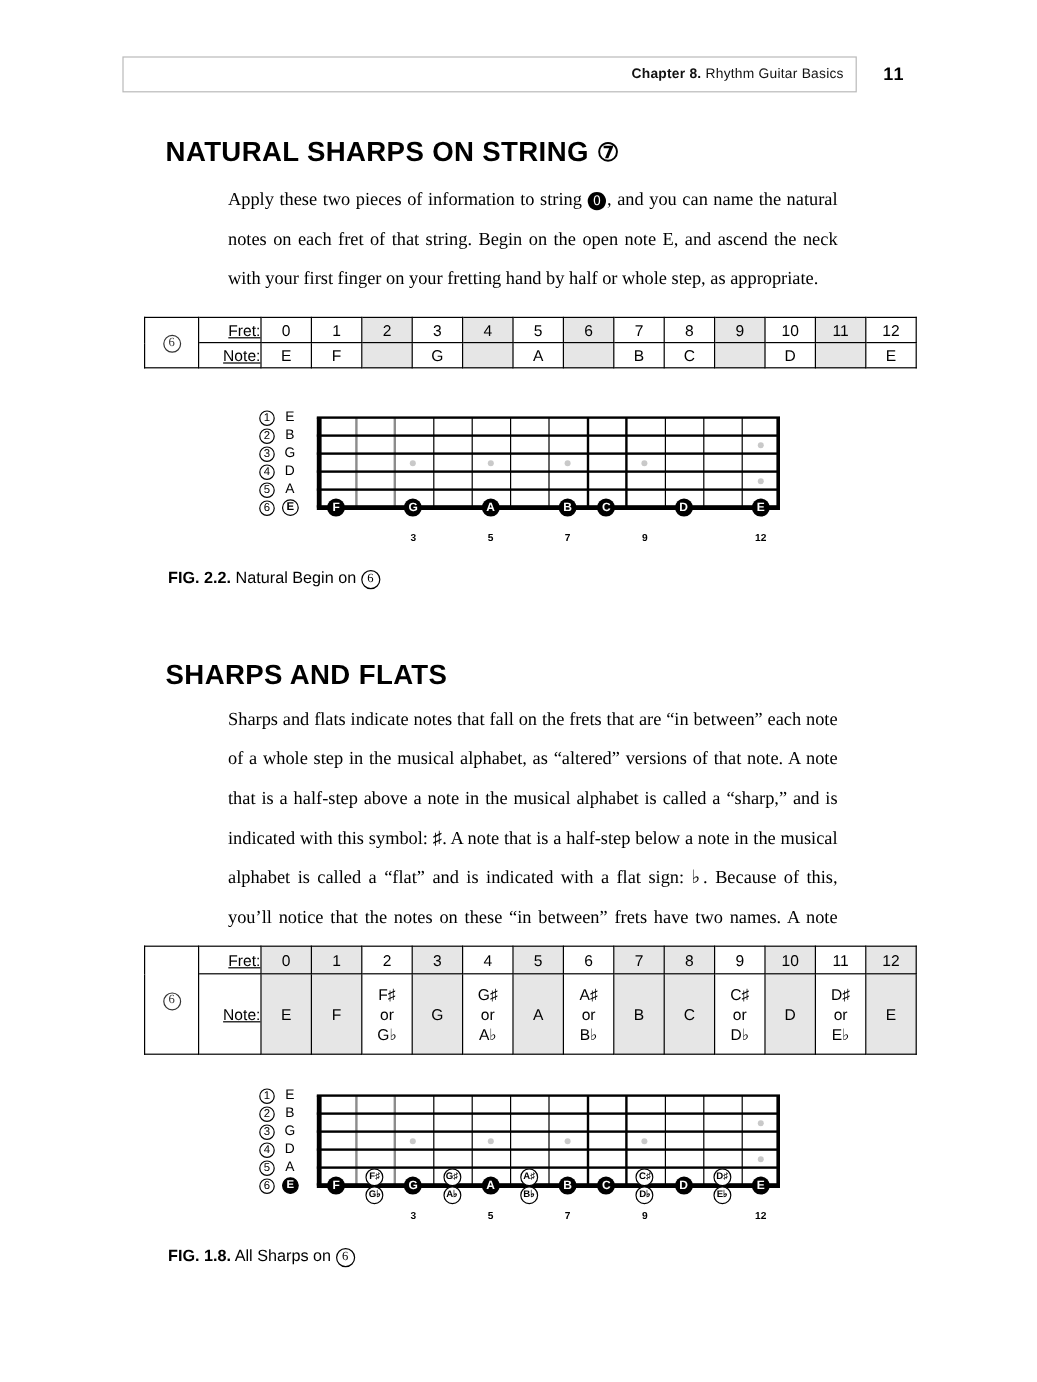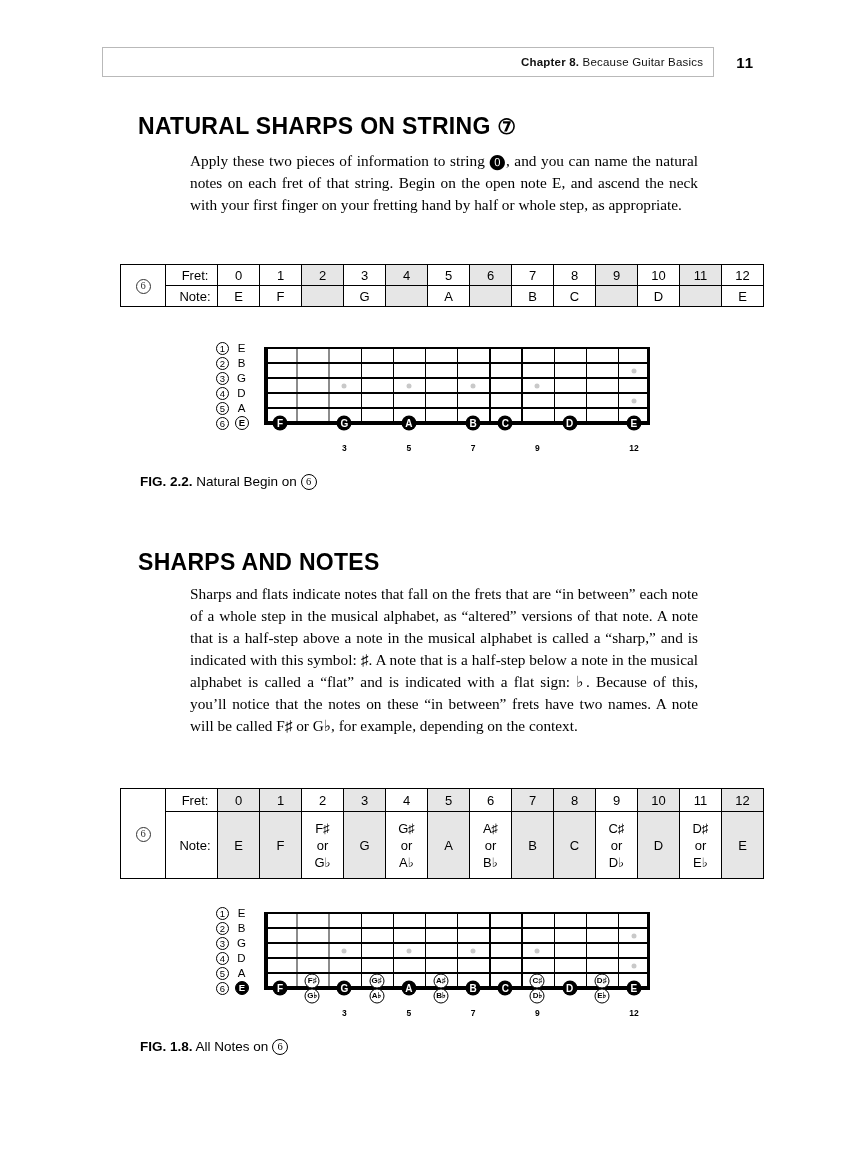--- a/index.html
+++ b/index.html
@@ -46,21 +46,21 @@
     font-size:23px;
     letter-spacing:.3px;
     color:#000;
     white-space:nowrap;
   }
   .h1 .circ{font-size:21px;}
   .body{
     position:absolute;
     font-family:"Liberation Serif", serif;
     font-size:15.3px;
-    line-height:22px;
+    line-height:33px;
     color:#000;
     text-align:justify;
   }
   .body p{margin:0;}
   .body p.indent{text-indent:26px;}
 
   .circ-num{
     display:inline-block;
     border:1px solid #333;
     border-radius:50%;
@@ -87,23 +87,24 @@
     padding:0;
     background:#fff;
   }
   .fret-table td.shade{background:#e6e6e6;}
   .fret-table td.strcol{
     width:44px;
     border-right:1px solid #000;
   }
   .fret-table td.lbl{
     width:44px;
-    text-align:center;
+    text-align:right;
     padding-left:7px;
     font-size:13px;
+    text-decoration:underline;
   }
   .fret-table td.fret{width:41px;height:19px;}
   .fret-table td.note{width:41px;height:19px;}
   #table1 td.fret,#table1 td.note{height:20px;}
   #table2 td.fret{height:22px;}
   #table2 td.note{height:66px;line-height:17px;}
 
   
   .fb-wrap{position:absolute;}
   .fb-row{
@@ -179,21 +180,21 @@
 </style>
 </head>
 <body>
 
 <div class="page">
 
   <div class="header">
     <div class="header-box">
       <span class="header-text">
         <b>Chapter 8.</b>
-        <span>Because Guitar Basics</span>
+        <span>Rhythm Guitar Basics</span>
       </span>
     </div>
     <span class="page-num">11</span>
   </div>
 
   <div class="h1" style="left:138px;top:113px;">
     <span>NATURAL SHARPS ON STRING</span>
     <span class="circ">⑦</span>
   </div>
 
@@ -306,21 +307,21 @@
       <div class="fretnum" style="left: 321.417px; top: 95px;">9</div>
       <div class="fretnum" style="left: 417.917px; top: 95px;">12</div>
     </div>
   <div class="caption" style="left:140px;top:474px;">
     <b>FIG. 2.2.</b>
     <span>Natural Begin on</span>
     <span class="circ-num">6</span>
   </div>
 
   <div class="h1" style="left:138px;top:549px;">
-    <span>SHARPS AND NOTES</span>
+    <span>SHARPS AND FLATS</span>
   </div>
 
   <div class="body" style="left:190px;top:583px;width:508px;">
     <p>Sharps and flats indicate notes that fall on the frets that are “in between” each note of a whole step in the musical alphabet, as “altered” versions of that note. A note that is a half-step above a note in the musical alphabet is called a “sharp,” and is indicated with this symbol: ♯. A note that is a half-step below a note in the musical alphabet is called a “flat” and is indicated with a flat sign: ♭. Because of this, you’ll notice that the notes on these “in between” frets have two names. A note will be called F♯ or G♭, for example, depending on the context.</p>
   </div>
 
   <table class="fret-table" id="table2" style="left:120px;top:788px;">
     <tbody>
         <tr>
       <td class="strcol" rowspan="2">
@@ -430,17 +431,17 @@
       <div class="acc-marker" style="left: 385.75px; top: 83px;">E♭</div>
       <div class="marker" style="left: 417.917px; top: 75px;">E</div>
       <div class="fretnum" style="left: 128.417px; top: 95px;">3</div>
       <div class="fretnum" style="left: 192.75px; top: 95px;">5</div>
       <div class="fretnum" style="left: 257.083px; top: 95px;">7</div>
       <div class="fretnum" style="left: 321.417px; top: 95px;">9</div>
       <div class="fretnum" style="left: 417.917px; top: 95px;">12</div>
     </div>
   <div class="caption" style="left:140px;top:1039px;">
     <b>FIG. 1.8.</b>
-    <span>All Notes on</span>
+    <span>All Sharps on</span>
     <span class="circ-num">6</span>
   </div>
 
 </div>
 
 </body></html>

